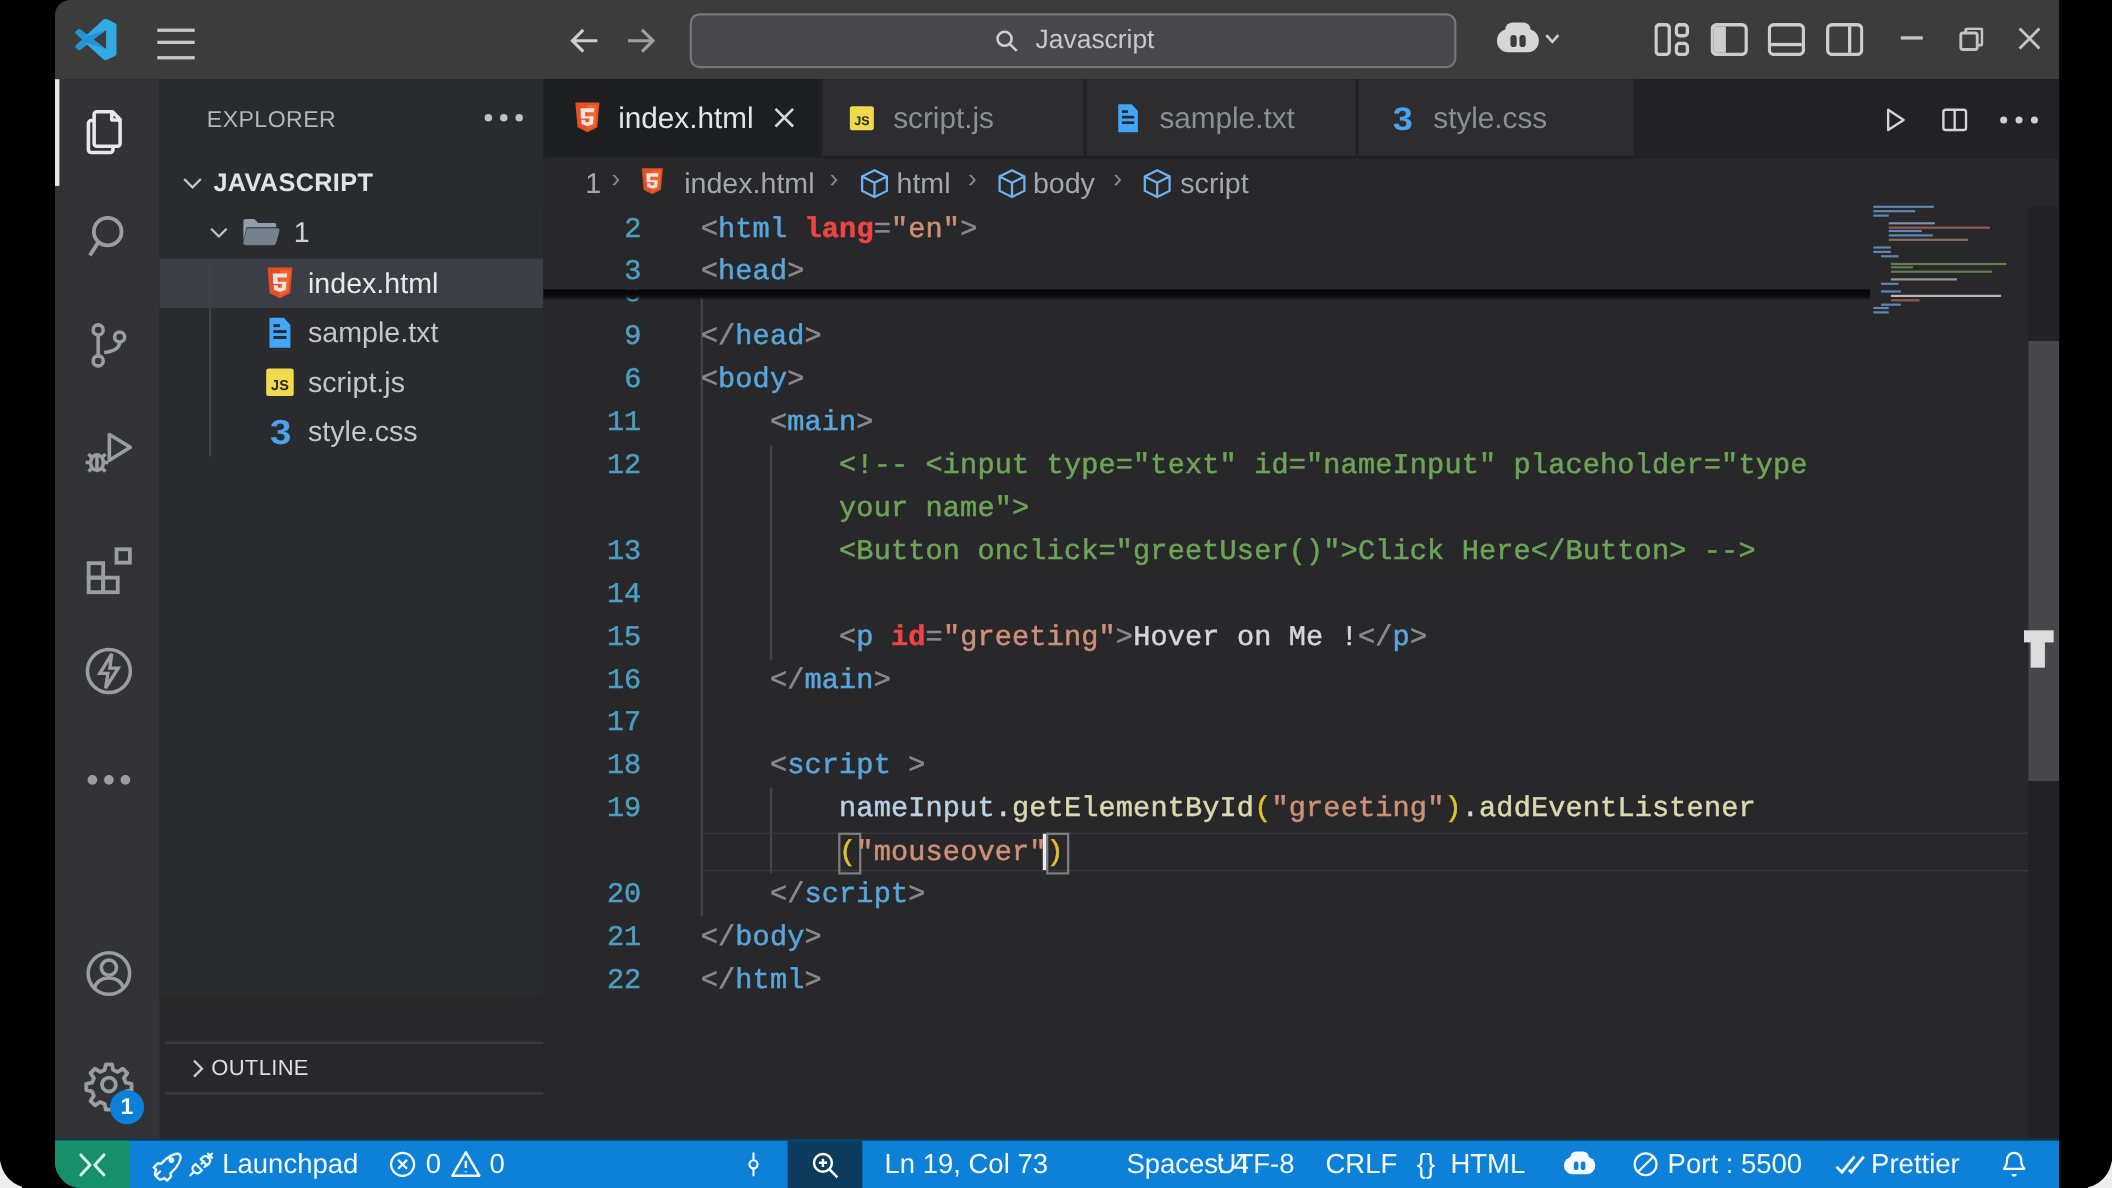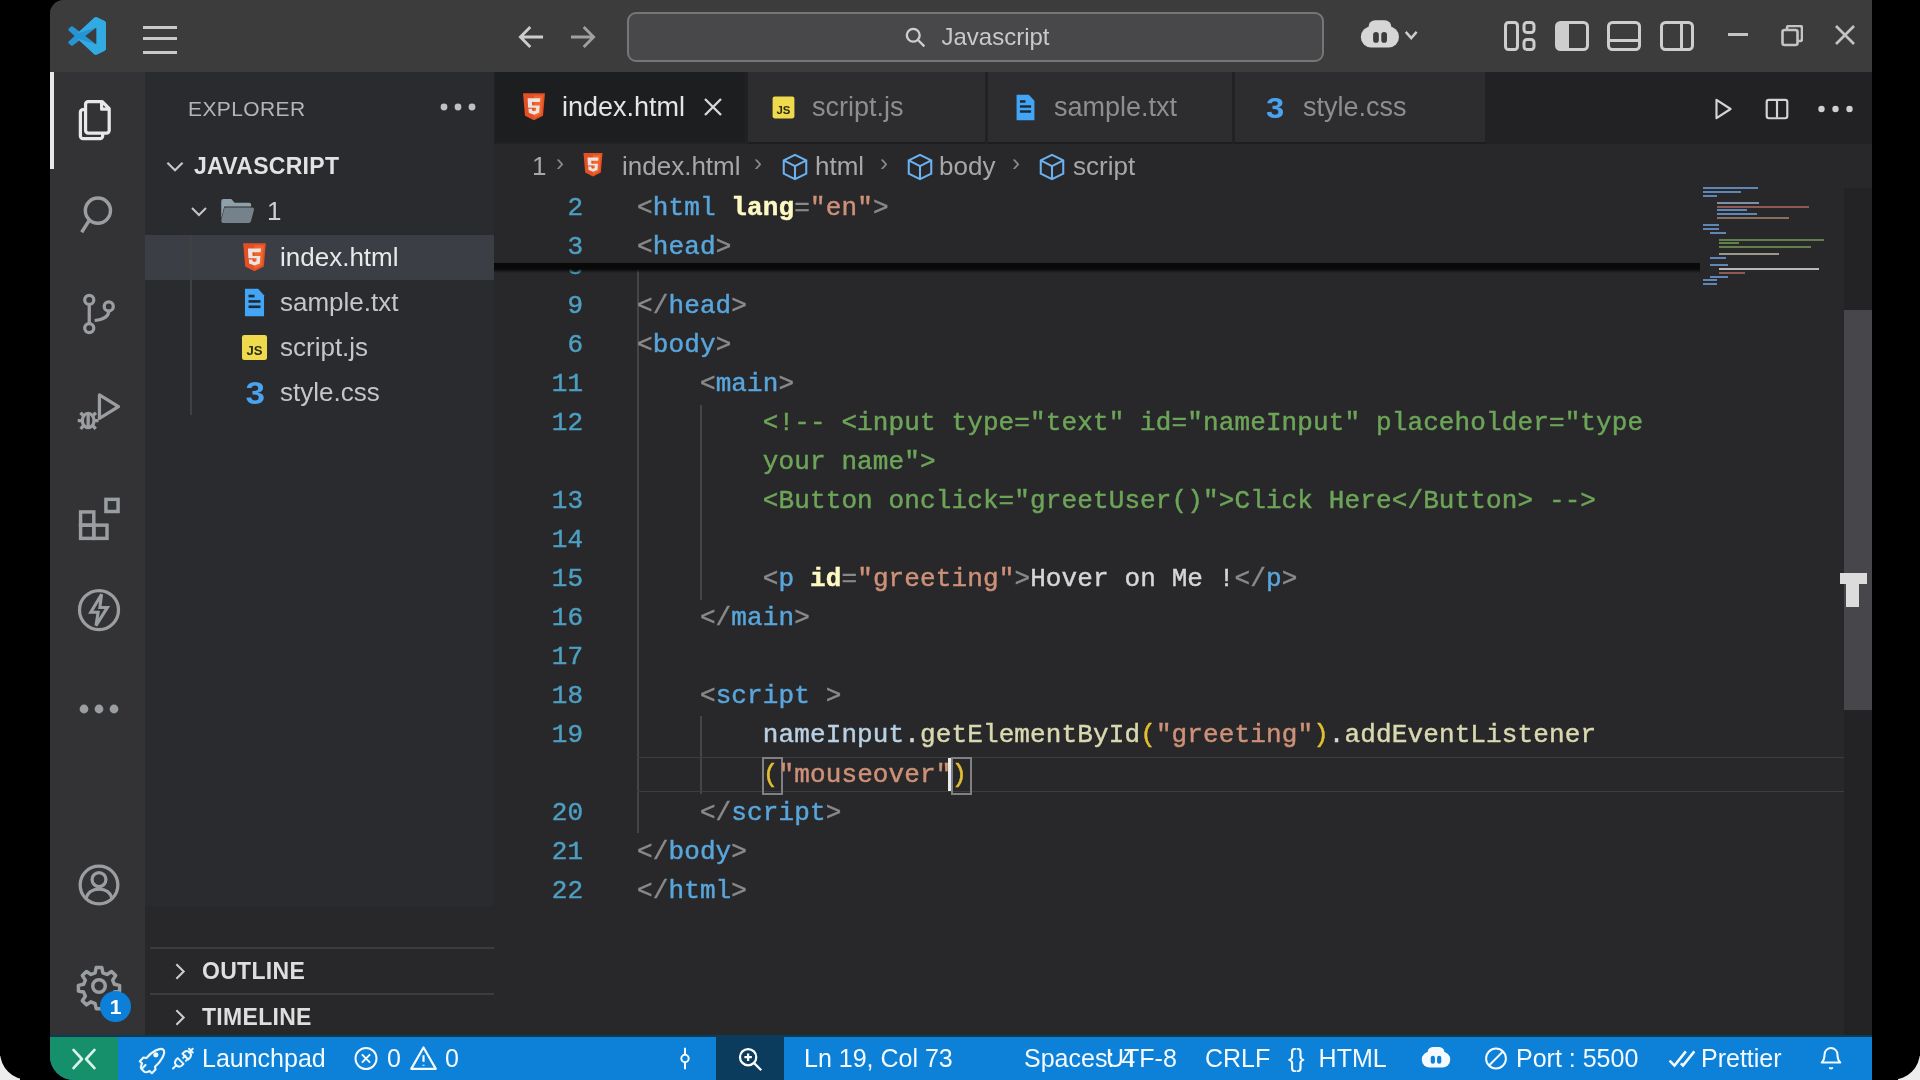--- a/index.html
+++ b/index.html
@@ -15,21 +15,21 @@
 .srow{position:absolute;left:0;width:349px;height:45px;display:flex;align-items:center;}
 
 #ed{left:444px;top:72px;width:1378px;height:965px;background:#28282b;}
 #tabs{position:absolute;left:0;top:0;width:1378px;height:72px;background:#222225;}
 .tab{position:absolute;top:0;height:70px;display:flex;align-items:center;background:#2d2d30;color:#8d8e90;font-size:27px;border-bottom:2px solid #1d1d20;}
 .mono{font-family:"Liberation Mono",monospace;font-size:26px;white-space:pre;-webkit-text-stroke:.45px currentColor;letter-spacing:.12px;}
 .crow{position:absolute;left:143px;height:39px;line-height:39px;}
 .gnum{position:absolute;width:70px;left:19px;height:39px;line-height:39px;text-align:right;color:#4d9fc2;font-family:"Liberation Mono",monospace;font-size:26px;-webkit-text-stroke:.45px currentColor;}
 .gd{position:absolute;width:2px;background:#454548;}
 
-.pu{color:#8a8a8a}.tg{color:#58a6dc}.at{color:#fef9c3}.doc{color:#b9d1e2}.st{color:#ce9178}.cm{color:#6da558}.tx{color:#d6d6d6}.fn{color:#d9d9b0}.au{color:#e2c02e}
+.pu{color:#8a8a8a}.tg{color:#58a6dc}.at{color:#ef4444}.doc{color:#b9d1e2}.st{color:#ce9178}.cm{color:#6da558}.tx{color:#d6d6d6}.fn{color:#d9d9b0}.au{color:#e2c02e}
 
 #status{left:0;top:1037px;width:1822px;height:43px;background:#0d81d7;color:#f4faff;font-size:25px;}
 .si{position:absolute;top:0;height:43px;display:flex;align-items:center;}
 </style></head>
 <body>
 <div id="win">
   <div class="a" id="tbar">
     <svg class="a" style="left:18px;top:17px" width="38" height="38" viewBox="0 0 100 100">
       <path fill="#2693d4" d="M96.5 10.8 75.9 0.9a6 6 0 0 0-6.9 1.2L29.9 37.9 12.7 25a4 4 0 0 0-5.1.2L2.3 30a4 4 0 0 0 0 5.9L17.2 50 2.3 64.1a4 4 0 0 0 0 5.9l5.3 4.8a4 4 0 0 0 5.1.2l17.2-12.9 39.1 35.8a6 6 0 0 0 6.9 1.2l20.6-9.9A6 6 0 0 0 100 83.8V16.2a6 6 0 0 0-3.5-5.4ZM75 72.6 45.3 50 75 27.4Z"></path>
       <path fill="#32b1e8" d="M75 27.4V72.6L45.3 50Zm0 0" opacity="0"></path>
@@ -180,29 +180,23 @@
           <text x="12" y="23.5" text-anchor="middle" font-family="Liberation Sans" font-weight="700" font-size="28" fill="#4aa3ee" transform="scale(1.05,0.95)">3</text>
         </svg>
       <span style="font-size:26px;margin-left:11px">style.css</span>
     </div>
     <div class="a" style="left:45px;top:163px;width:2px;height:180px;background:#414144"></div>
     <div class="a" style="left:5px;top:875px;width:344px;height:2px;background:#3c3c3f"></div>
     <div class="a srow" style="top:877px;height:44px">
       <svg style="margin-left:22px" width="25" height="25" viewBox="0 0 24 24">
           <path d="M9 5l7 7-7 7" stroke="#cccccc" stroke-width="2" fill="none"></path>
         </svg>
-      <span style="font-weight:700;font-size:23px;color:#dededf;margin-left:10px;letter-spacing:.3px">OUTLINE</span>
+      <span style="font-weight:400;font-size:20px;color:#dededf;letter-spacing:.3px">OUTLINE</span>
     </div>
     <div class="a" style="left:5px;top:921px;width:344px;height:2px;background:#3c3c3f"></div>
-    <div class="a srow" style="top:923px;height:44px">
-      <svg style="margin-left:22px" width="25" height="25" viewBox="0 0 24 24">
-          <path d="M9 5l7 7-7 7" stroke="#cccccc" stroke-width="2" fill="none"></path>
-        </svg>
-      <span style="font-weight:700;font-size:23px;color:#dededf;margin-left:10px;letter-spacing:.3px">TIMELINE</span>
-    </div>
   </div>
   <div class="a" id="ed">
     <div id="tabs">
       <div class="tab" style="left:1px;width:250px;background:#1d1e20;color:#e5e5e6;border-bottom:none">
         <svg style="margin-left:25px" width="28" height="30" viewBox="0 0 24 26">
             <path fill="#e44f26" d="M2.5 1h19l-1.7 19.6L12 24.5 4.2 20.6Z"></path>
             <path fill="#f1662a" d="M12 3v19.4l6.3-3.2L19.8 3Z"></path>
             <path fill="#ebebeb" d="M6.5 5.5h11l-.35 3.2H10.2l.25 3.1h6.5l-.5 6.2-4.45 1.7-4.5-1.7-.3-3.4h3.1l.15 1.5 1.55.6 1.6-.6.2-2.5H6.9Z" opacity=".95"></path>
           </svg>
         <span style="margin-left:14px">index.html</span>

